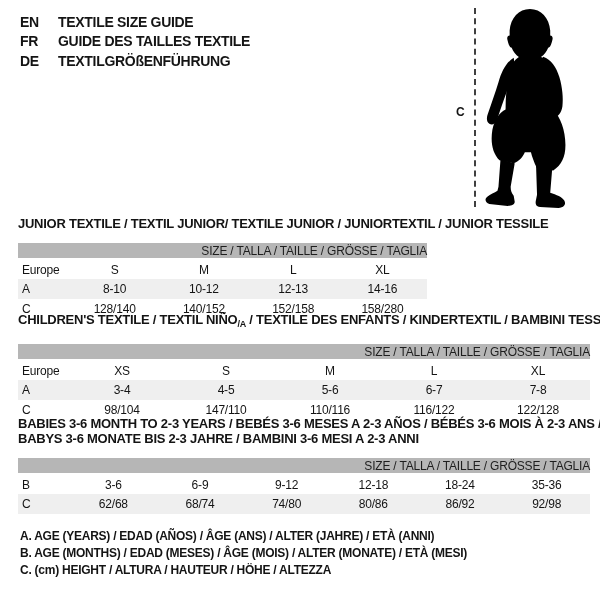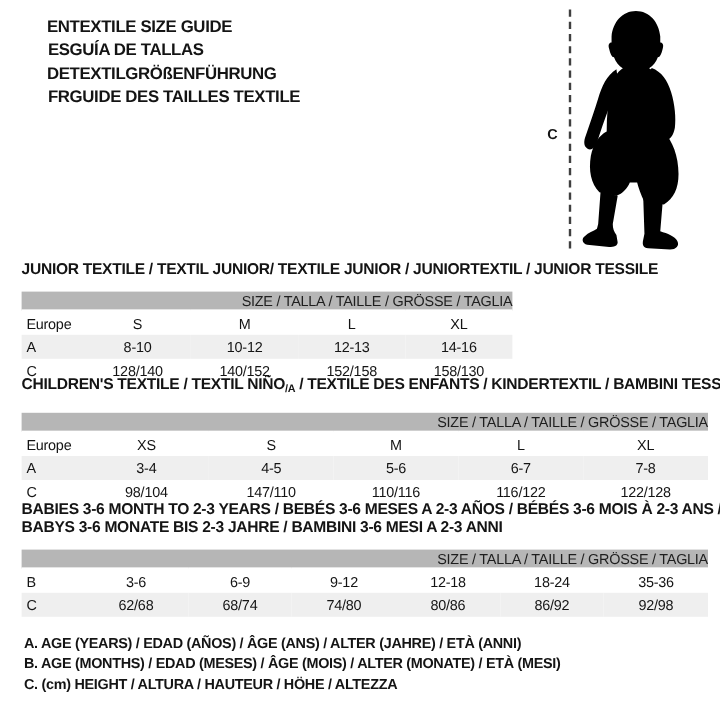--- a/index.html
+++ b/index.html
@@ -8,21 +8,21 @@
     --ink:#141414;
     --sil:#000000;
   }
   html,body{margin:0;padding:0;background:#fff;}
   .canvas{
     position:relative;width:600px;height:600px;background:#fff;overflow:hidden;
     font-family:"Liberation Sans",sans-serif;color:var(--ink);
   }
   
   .lang-block{position:absolute;left:20px;top:13px;}
-  .lang-row{display:flex;line-height:19.4px;font-size:14px;font-weight:700;letter-spacing:-0.3px;text-align:right;}
+  .lang-row{display:flex;line-height:19.4px;font-size:14px;font-weight:700;letter-spacing:-0.3px;}
   .lang-code{width:38px;flex:0 0 38px;}
   
   .measure-line{position:absolute;left:474px;top:8px;height:199px;width:0;border-left:2px dashed #3f3f3f;}
   .height-label{position:absolute;left:456px;top:105px;font-size:12px;font-weight:700;}
   .baby-svg{position:absolute;left:479px;top:4px;width:112px;height:208px;}
   .baby-svg *{fill:var(--sil);}
   
   .table-section{position:absolute;left:18px;}
   .tbl-title{font-size:13px;font-weight:700;letter-spacing:-0.25px;line-height:15px;white-space:nowrap;}
   .tbl-title .sub{font-size:9px;vertical-align:-3px;}
@@ -44,30 +44,26 @@
 <body>
 
 <div class="canvas">
 
   <div class="lang-block">
     <div class="lang-row">
       <span class="lang-code">EN</span>
       <span class="lang-label">TEXTILE SIZE GUIDE</span>
     </div>
     <div class="lang-row">
-      <span class="lang-code">ES</span>
-      <span class="lang-label">GUÍA DE TALLAS</span>
+      <span class="lang-code">FR</span>
+      <span class="lang-label">GUIDE DES TAILLES TEXTILE</span>
     </div>
     <div class="lang-row">
       <span class="lang-code">DE</span>
       <span class="lang-label">TEXTILGRÖßENFÜHRUNG</span>
-    </div>
-    <div class="lang-row">
-      <span class="lang-code">FR</span>
-      <span class="lang-label">GUIDE DES TAILLES TEXTILE</span>
     </div>
   </div>
 
   <span class="height-label">C</span>
   <div class="measure-line"></div>
   <svg class="baby-svg" viewBox="0 0 110 205" xmlns="http://www.w3.org/2000/svg">
 
     <path d="M50 5 C61 5 69 14 70 26 C70 28 70 30 70 31 C72 31 73 33 72 36 C71 40 70 43 68 43 C65 51 58 55 50 55 C42 55 35 51 32 43 C30 43 29 40 28 36 C27 33 28 31 30 31 C30 30 30 28 30 26 C31 14 39 5 50 5 Z"></path>
 
     <path d="M43 50 L57 50 C64 53 69 58 71 66 C74 76 75 88 73 104 C80 112 85 124 85 139 C85 151 81 159 73 164 L57 162 C54 156 52 150 51 146 L45 146 C43 151 39 155 34 157 L20 154 C13 147 11 136 13 124 C15 114 20 107 26 104 C26 92 27 80 29 70 C31 59 36 53 43 50 Z"></path>
@@ -111,21 +107,21 @@
             <td>8-10</td>
             <td>10-12</td>
             <td>12-13</td>
             <td>14-16</td>
           </tr>
           <tr>
             <th class="row-label">C</th>
             <td>128/140</td>
             <td>140/152</td>
             <td>152/158</td>
-            <td>158/130</td>
+            <td>158/280</td>
           </tr>
         </tbody>
       </table>
   </div>
 
   <div class="table-section" id="section-children">
     <div class="tbl-title">
         <div><span>CHILDREN'S TEXTILE / TEXTIL NIÑO</span><span class="sub">/A</span><span> / TEXTILE DES ENFANTS / KINDERTEXTIL / BAMBINI TESSILE</span></div>
       </div>
     <table>

